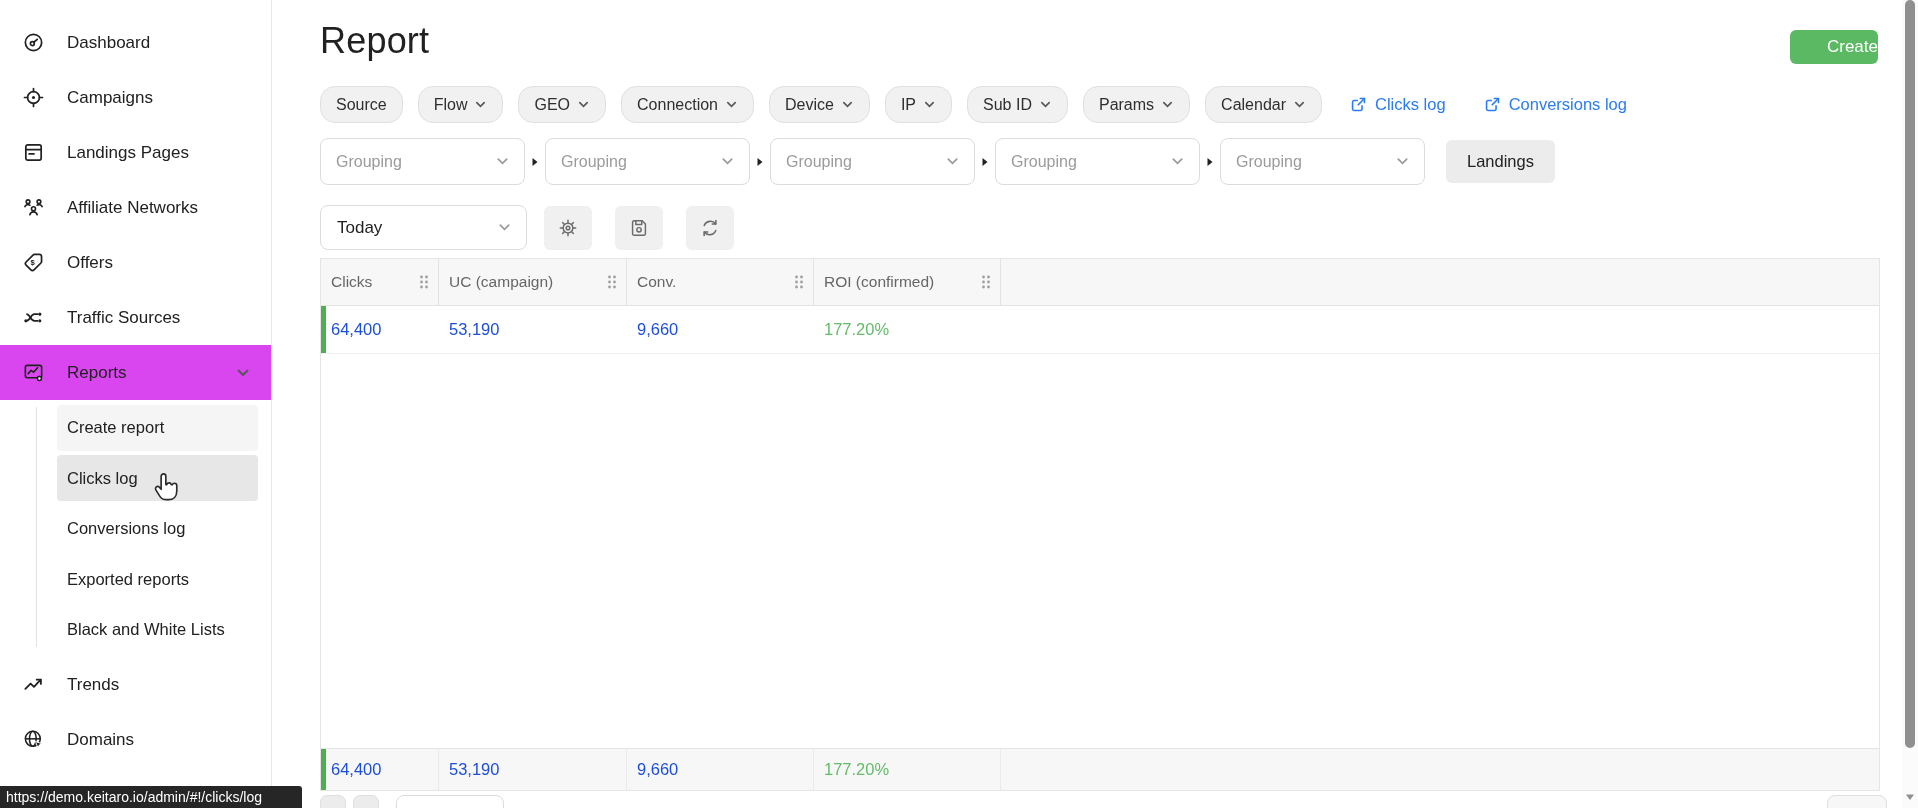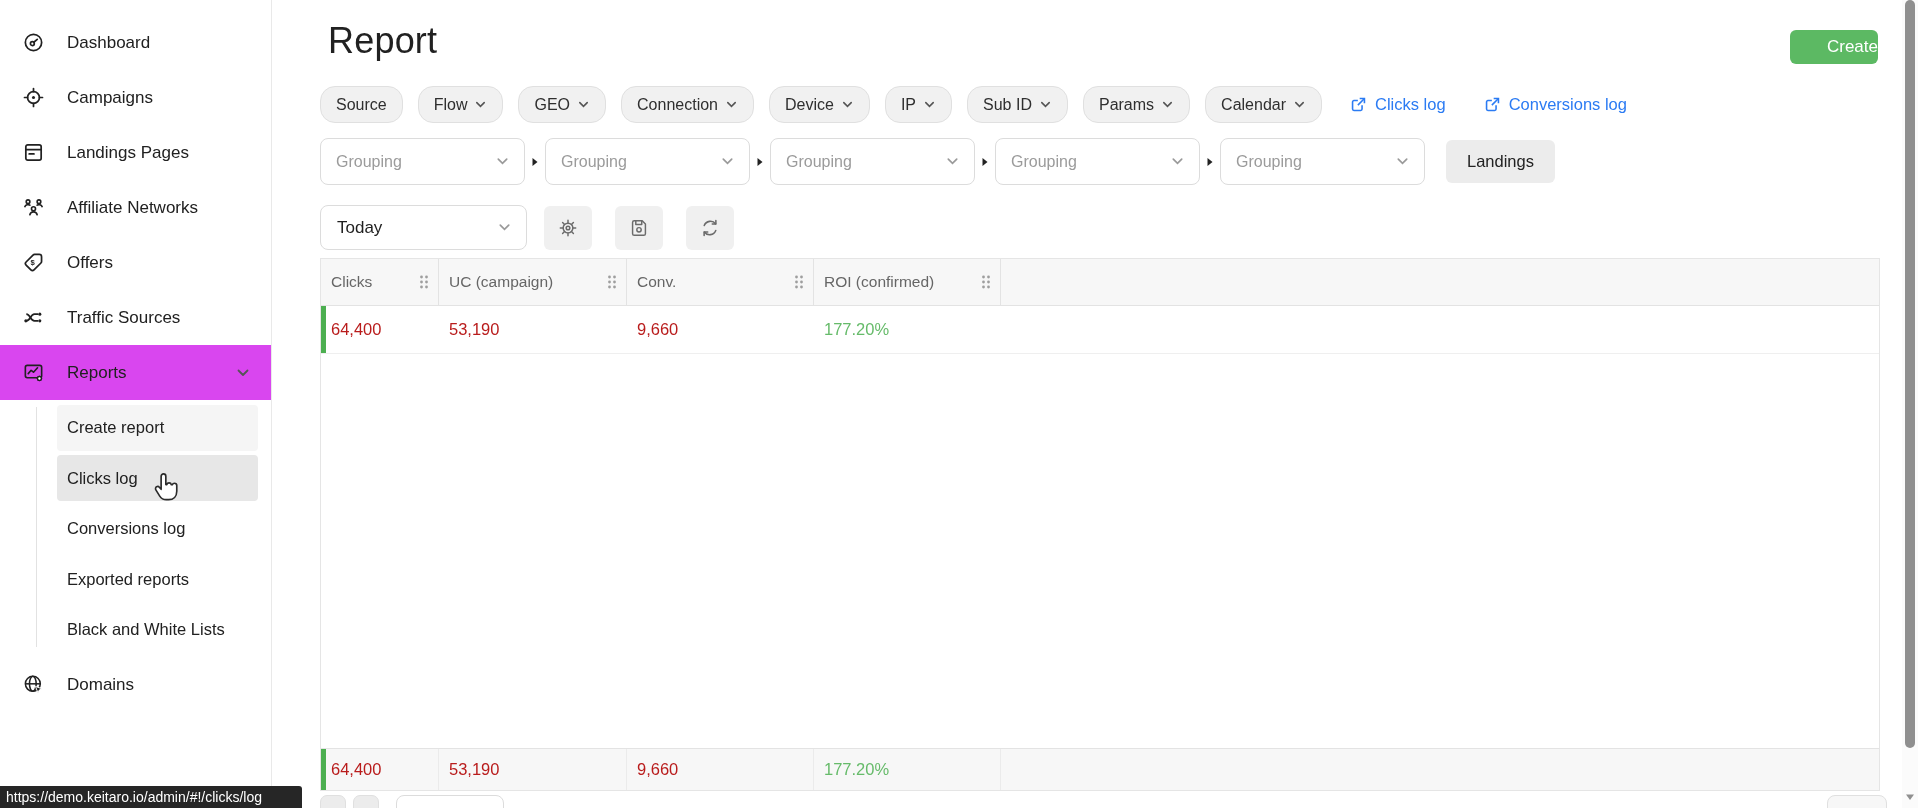--- a/index.html
+++ b/index.html
@@ -21,21 +21,21 @@
   .subnav .guide { position:absolute; left:36px; top:2px; bottom:6px; width:1px; background:#e2e2e2; }
   .sub-item { height:46px; margin:4.5px 13px 4.5px 57px; border-radius:4px; display:flex; align-items:center; padding-left:10px; font-size:16.5px; cursor:pointer; }
   .sub-item.shaded { background:#f5f5f5; }
   .sub-item.hovered { background:#e7e7e7; }
 
   
   .statusbar { position:absolute; left:0; bottom:0; height:22px; min-width:302px; background:#262626; color:#fff; font-size:14px; line-height:22px; padding:0 8px 0 6px; border-top-right-radius:3px; z-index:30; white-space:nowrap; }
 
   
   .main { position:absolute; left:300px; top:0; right:16px; bottom:0; background:#fff; }
-  .page-title { position:absolute; left:20px; top:20px; font-size:36px; font-weight:400; color:#212121; letter-spacing:.2px;margin-left:8px; }
+  .page-title { position:absolute; left:20px; top:20px; font-size:36px; font-weight:400; color:#212121; letter-spacing:.2px; }
   .create-btn { position:absolute; right:24px; top:30px; width:88px; height:34px; background:#5cb963; color:#fff; font-size:17px; border:none; border-radius:6px; font-family:inherit; cursor:pointer;text-align:right; }
 
   
   .chips-row { position:absolute; left:20px; top:86px; height:37px; display:flex; align-items:center; gap:15px; }
   .chip { height:37px; display:flex; align-items:center; gap:7px; padding:0 15px; background:#f1f1f1; border:1px solid #e0e0e0; border-radius:15px; font-size:16px; color:#2f2f2f; cursor:pointer; white-space:nowrap; }
   .link { display:flex; align-items:center; gap:7px; color:#2b7bf3; font-size:16.5px; cursor:pointer; white-space:nowrap; }
   .link.first { margin-left:12px; }
   .link + .link { margin-left:22px; }
 
   
@@ -51,21 +51,21 @@
   .icon-btn.b1 { margin-left:17px; } .icon-btn.b2 { margin-left:23px; } .icon-btn.b3 { margin-left:23px; }
 
   
   .report-table { position:absolute; left:20px; top:258px; width:1560px; border:1px solid #e5e5e5; background:#fff; }
   .thead { height:47px; background:#f7f7f7; display:flex; border-bottom:1px solid #e3e3e3; }
   .th { display:flex; align-items:center; justify-content:space-between; padding:0 8px 0 10px; font-size:15.5px; color:#666; border-right:1px solid #e3e3e3; }
   .c0 { width:118px; } .c1 { width:188px; } .c2 { width:187px; } .c3 { width:187px; }
   .cfill { flex:1; }
   .trow { height:48px; display:flex; align-items:center; border-bottom:1px solid #efefef; position:relative; background:#fff; }
   .trow .marker, .tfoot .marker { position:absolute; left:0; top:0; bottom:0; width:5px; background:#4caf50; }
-  .td { padding-left:10px; font-size:16.5px; color:#b91c1c; }
+  .td { padding-left:10px; font-size:16.5px; color:#1d4ed8; }
   .td.roi { color:#66bb6a; }
   .tbody-fill { height:394px; background:#fff; }
   .tfoot { height:42px; background:#f7f7f7; border-top:1px solid #e3e3e3; display:flex; align-items:center; position:relative; }
   .tfoot .td { height:100%; display:flex; align-items:center; border-right:1px solid #ebebeb; }
   .tfoot .td.cfill { border-right:none; }
 
   
   .pagination { position:absolute; left:20px; top:795px; display:flex; align-items:flex-start; gap:7px; }
   .pg-btn { width:26px; height:32px; background:#ececec; border:1px solid #e0e0e0; border-radius:7px; cursor:pointer; }
   .pg-sel { width:108px; height:34px; background:#fff; border:1px solid #dcdcdc; border-radius:8px; margin-left:10px; cursor:pointer; }
@@ -177,20 +177,29 @@
         <span>Conversions log</span>
       </div>
       <div class="sub-item">
         <span>Exported reports</span>
       </div>
       <div class="sub-item">
         <span>Black and White Lists</span>
       </div>
     </div>
 
+    <div class="nav-item">
+      <span class="ic">
+        <svg viewBox="0 0 24 24" width="23" height="23" fill="none" stroke="#212121" stroke-width="1.9" stroke-linecap="round" stroke-linejoin="round">
+          <path d="M3.5 16.5l5.5-5.5 3.5 3.5 7-7.5"></path>
+            <path d="M15.3 7h4.4v4.4"></path>
+        </svg>
+      </span>
+      <span>Trends</span>
+    </div>
     <div class="nav-item">
       <span class="ic">
         <svg viewBox="0 0 24 24" width="23" height="23" fill="none" stroke="#212121" stroke-width="1.6">
           <circle cx="11.3" cy="11.3" r="7.8"></circle>
             <ellipse cx="11.3" cy="11.3" rx="3.5" ry="7.8"></ellipse>
             <path d="M3.5 11.3h15.6"></path>
           <path d="M14 14l7 2.5-3 1.3-1.3 3z" fill="#212121" stroke="#fff" stroke-width="1"></path>
         </svg>
       </span>
       <span>Domains</span>

